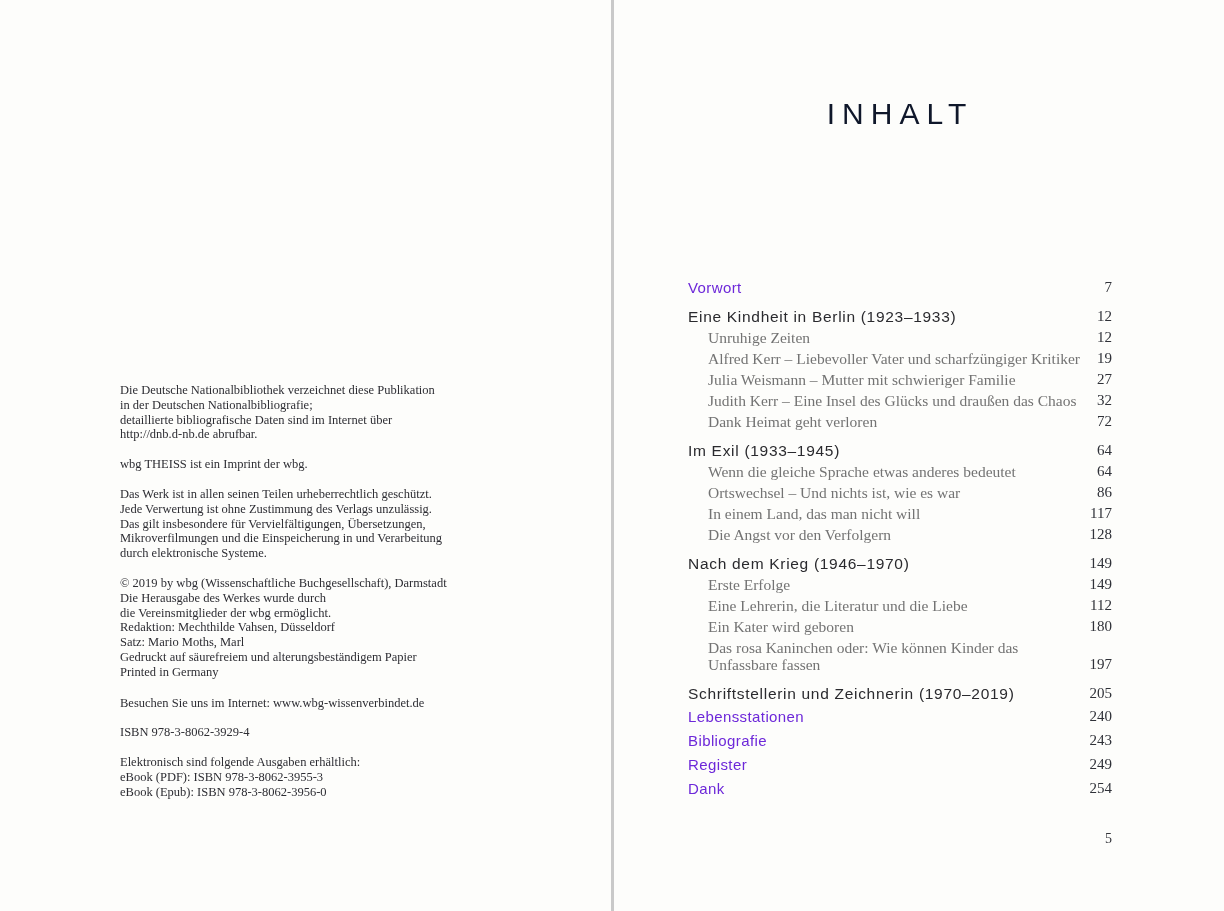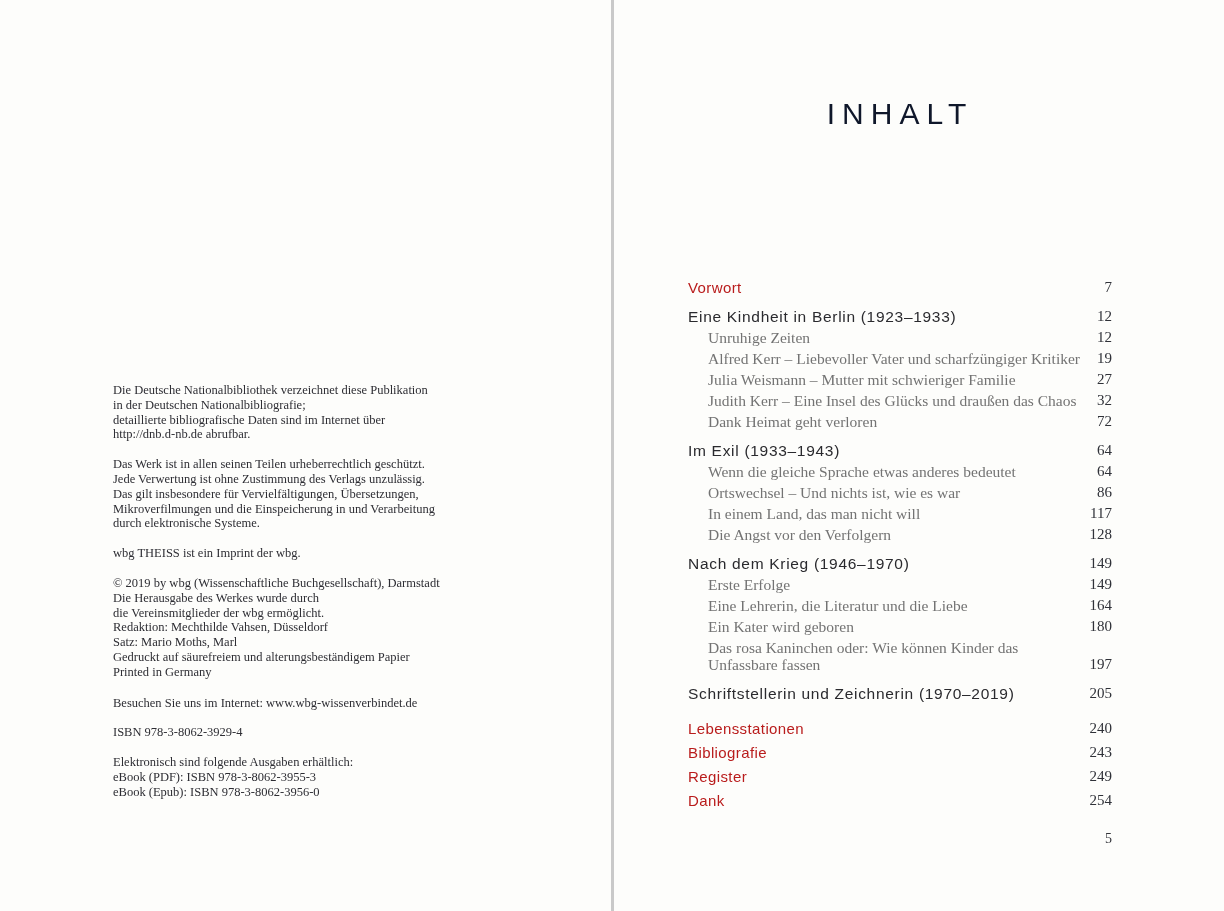--- a/index.html
+++ b/index.html
@@ -21,21 +21,21 @@
     left: 611px;
     top: 0;
     width: 3px;
     height: 911px;
     background: #c9c9c9;
   }
 
   
   .imprint {
     position: absolute;
-    left: 113px;
+    left: 120px;
     top: 383px;
     width: 360px;
     color: #2d2d33;
     font-size: 12.5px;
     line-height: 14.8px;
   }
   .imprint p {
     margin: 0 0 15px 0;
     white-space: pre-line;
   }
@@ -74,25 +74,25 @@
     line-height: 17px;
     flex: none;
     padding-left: 12px;
   }
   
   .toc-row.front .toc-label,
   .toc-row.back .toc-label {
     font-family: "Liberation Sans", sans-serif;
     font-size: 15px;
     letter-spacing: 0.4px;
-    color: #b91c1c;
+    color: #6d28d9;
   }
   .toc-row.front { margin-bottom: 12px; }
   .toc-row.back  { margin-bottom: 7px; }
-  .toc-row.back-first { margin-top: 18px; }
+  .toc-row.back-first { margin-top: 6px; }
   
   .toc-row.chapter .toc-label {
     font-family: "Liberation Sans", sans-serif;
     font-size: 15.5px;
     letter-spacing: 0.7px;
     color: #2a2a2e;
   }
   .toc-row.chapter { margin-top: 12px; }
   
   .toc-row.sub { padding-left: 20px; }
@@ -116,26 +116,26 @@
 </head>
 <body>
 
 <div class="divider"></div>
 
 <div class="imprint">
   <p>Die Deutsche Nationalbibliothek verzeichnet diese Publikation
 in der Deutschen Nationalbibliografie;
 detaillierte bibliografische Daten sind im Internet über
 http://dnb.d-nb.de abrufbar.</p>
+  <p>wbg THEISS ist ein Imprint der wbg.</p>
   <p>Das Werk ist in allen seinen Teilen urheberrechtlich geschützt.
 Jede Verwertung ist ohne Zustimmung des Verlags unzulässig.
 Das gilt insbesondere für Vervielfältigungen, Übersetzungen,
 Mikroverfilmungen und die Einspeicherung in und Verarbeitung
 durch elektronische Systeme.</p>
-  <p>wbg THEISS ist ein Imprint der wbg.</p>
   <p class="gap-lg">© 2019 by wbg (Wissenschaftliche Buchgesellschaft), Darmstadt
 Die Herausgabe des Werkes wurde durch
 die Vereinsmitglieder der wbg ermöglicht.
 Redaktion: Mechthilde Vahsen, Düsseldorf
 Satz: Mario Moths, Marl
 Gedruckt auf säurefreiem und alterungsbeständigem Papier
 Printed in Germany</p>
   <p>Besuchen Sie uns im Internet: www.wbg-wissenverbindet.de</p>
   <p>ISBN 978-3-8062-3929-4</p>
   <p>Elektronisch sind folgende Ausgaben erhältlich:
@@ -170,21 +170,21 @@
   <div class="toc-row sub">
     <span class="toc-label">Judith Kerr – Eine Insel des Glücks und draußen das Chaos</span>
     <span class="toc-page">32</span>
   </div>
   <div class="toc-row sub">
     <span class="toc-label">Dank Heimat geht verloren</span>
     <span class="toc-page">72</span>
   </div>
 
   <div class="toc-row chapter">
-    <span class="toc-label">Im Exil (1933–1943)</span>
+    <span class="toc-label">Im Exil (1933–1945)</span>
     <span class="toc-page">64</span>
   </div>
   <div class="toc-row sub">
     <span class="toc-label">Wenn die gleiche Sprache etwas anderes bedeutet</span>
     <span class="toc-page">64</span>
   </div>
   <div class="toc-row sub">
     <span class="toc-label">Ortswechsel – Und nichts ist, wie es war</span>
     <span class="toc-page">86</span>
   </div>
@@ -200,21 +200,21 @@
   <div class="toc-row chapter">
     <span class="toc-label">Nach dem Krieg (1946–1970)</span>
     <span class="toc-page">149</span>
   </div>
   <div class="toc-row sub">
     <span class="toc-label">Erste Erfolge</span>
     <span class="toc-page">149</span>
   </div>
   <div class="toc-row sub">
     <span class="toc-label">Eine Lehrerin, die Literatur und die Liebe</span>
-    <span class="toc-page">164</span>
+    <span class="toc-page">112</span>
   </div>
   <div class="toc-row sub">
     <span class="toc-label">Ein Kater wird geboren</span>
     <span class="toc-page">180</span>
   </div>
   <div class="toc-row sub">
     <span class="toc-label">Das rosa Kaninchen oder:  Wie können Kinder das
 Unfassbare fassen</span>
     <span class="toc-page">197</span>
   </div>

